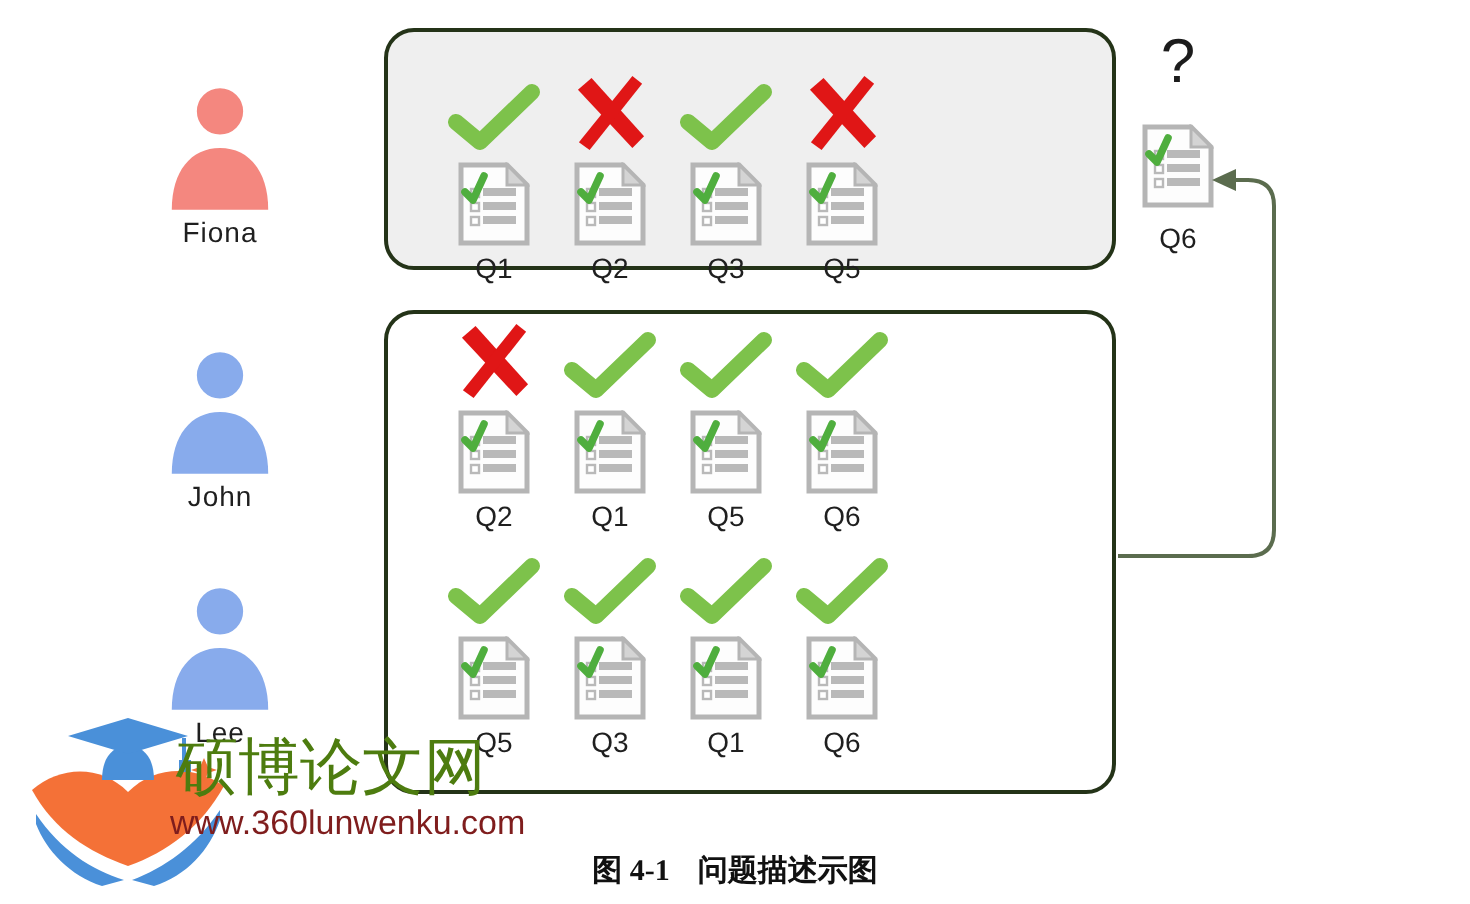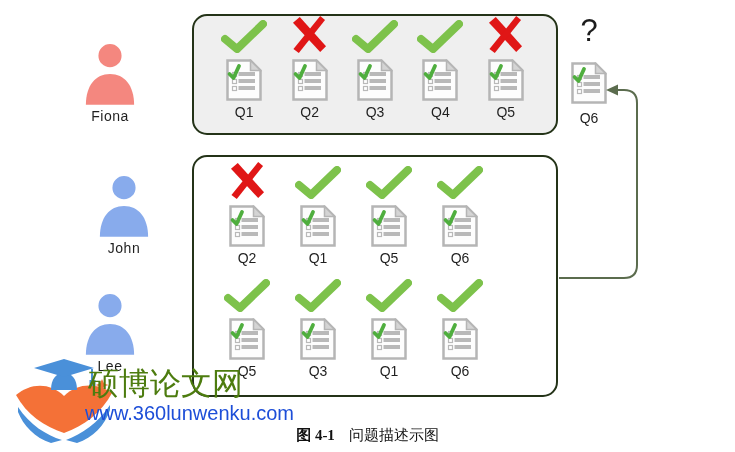--- a/index.html
+++ b/index.html
@@ -5,57 +5,57 @@
   html,body{margin:0;padding:0;background:#ffffff;}
   .stage{
     position:relative;width:735px;height:452px;background:#ffffff;overflow:hidden;
     font-family:"Liberation Sans", sans-serif;
   }
   
   .person{position:absolute;width:56px;text-align:center;}
   .person svg.person-svg{width:54px;height:66px;display:block;margin:0 auto;}
   .person .person-name{font-size:14px;color:#1f1f1f;margin-top:2px;letter-spacing:.5px;}
   #person-fiona{left:82px;top:40px;}
-  #person-john{left:96px;top:172px;}
+  #person-john{left:82px;top:172px;}
   #person-lee{left:82px;top:290px;}
   
   .answer-box{
     position:absolute;left:192px;width:366px;box-sizing:border-box;
     border:2px solid #243318;border-radius:15px;
   }
   #fiona-box{top:14px;height:121px;background:#efefef;}
   #history-box{top:155px;height:242px;background:#ffffff;}
-  .q-row{display:flex;gap:15px;padding:1px 25px 0 25px;align-items:center;}
+  .q-row{display:flex;gap:2px;padding:23px 25px 0 25px;align-items:center;}
   #history-box .q-row.row-1{padding-top:6px;}
   #history-box .q-row.row-2{padding-top:10px;}
   .q-item{width:56px;display:flex;flex-direction:column;align-items:center;}
   .mark{height:36px;display:flex;align-items:flex-end;justify-content:center;}
   .mark svg{display:none;}
   .mark[data-mark="check"] svg.check{display:block;width:46px;height:33px;}
   .mark[data-mark="cross"] svg.cross{display:block;width:35px;height:37px;}
   .q-item svg.doc{width:36px;height:42px;margin-top:6px;}
   .q-label{font-size:14px;color:#1f1f1f;margin-top:3px;}
   
   #pending-col{position:absolute;left:560px;top:12px;width:58px;text-align:center;}
   #pending-col .question-mark{font-size:31px;line-height:38px;color:#1c1c1c;font-weight:500;}
   #pending-col svg.doc{width:36px;height:42px;margin-top:12px;}
   #pending-col .q-label{font-size:14px;color:#1f1f1f;margin-top:2px;}
   
   #arrow-overlay{position:absolute;left:0;top:0;width:735px;height:452px;pointer-events:none;z-index:3;}
   
   #site-logo{position:absolute;left:14px;top:352px;width:100px;height:98px;z-index:6;}
   #watermark-name{position:absolute;left:88px;top:367px;font-size:31px;color:#4d7c0f;z-index:6;line-height:34px;}
-  #watermark-url{position:absolute;left:85px;top:402px;font-size:20px;color:#1d4ed8;z-index:6;}
+  #watermark-url{position:absolute;left:85px;top:402px;font-size:17px;color:#7f1d1d;z-index:6;}
   
   #figure-caption{
     position:absolute;left:0;top:426px;width:100%;text-align:center;
     font-family:"Liberation Serif", serif;font-size:15px;color:#111111;z-index:6;
   }
   #figure-caption .cap-prefix{font-weight:bold;text-align:right;}
-  #figure-caption .cap-title{margin-left:14px;}
+  #figure-caption .cap-title{margin-left:14px;font-weight:bold;}
 </style>
 </head>
 <body>
 
 <svg width="0" height="0" style="position:absolute" aria-hidden="true">
   <defs>
     <symbol id="icon-check" viewBox="0 0 46 33">
       <polyline points="4,19 16,29 42,4" fill="none" stroke-width="8" stroke-linecap="round" stroke-linejoin="round" stroke="#7dc24b"></polyline>
     </symbol>
     <symbol id="icon-cross" viewBox="0 0 36 38">
@@ -146,32 +146,20 @@
               <use href="#icon-check"></use>
             </svg>
 
         </div>
         <svg class="doc">
             <use href="#icon-doc"></use>
           </svg>
         <div class="q-label">Q3</div>
       </div>
 
-      <div class="q-item">
-        <div class="mark" data-mark="check">
-          <svg class="check">
-              <use href="#icon-check"></use>
-            </svg>
-
-        </div>
-        <svg class="doc">
-            <use href="#icon-doc"></use>
-          </svg>
-        <div class="q-label">Q4</div>
-      </div>
 
       <div class="q-item">
         <div class="mark" data-mark="cross">
 
           <svg class="cross">
               <use href="#icon-cross"></use>
             </svg>
         </div>
         <svg class="doc">
             <use href="#icon-doc"></use>

